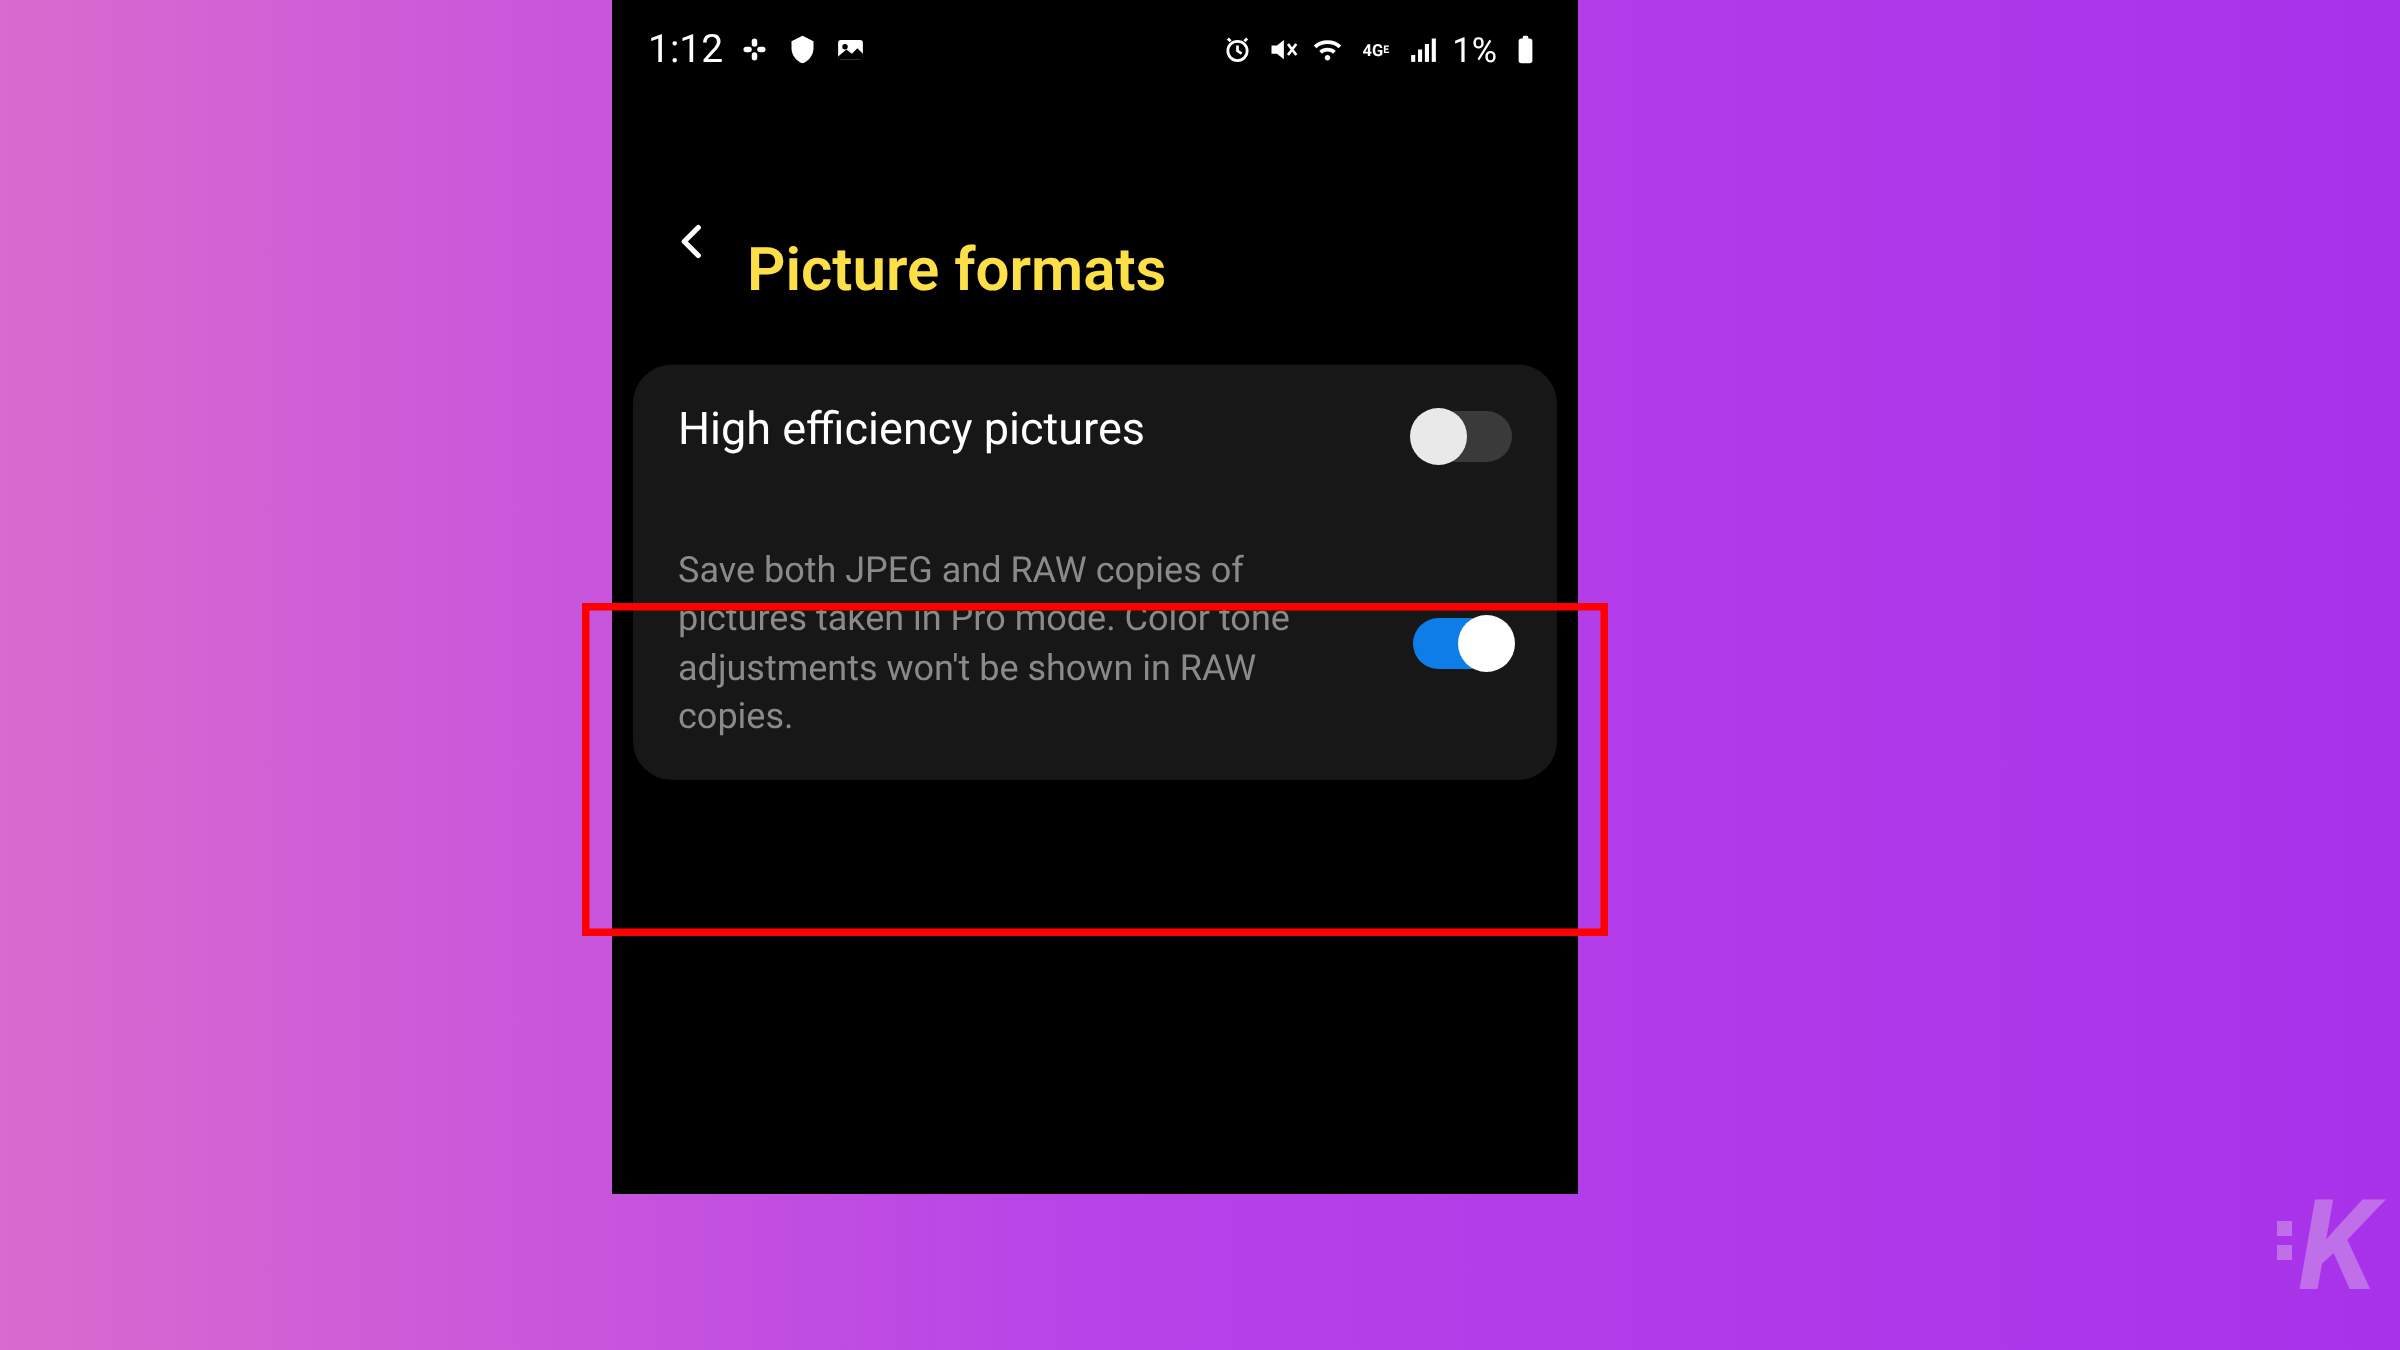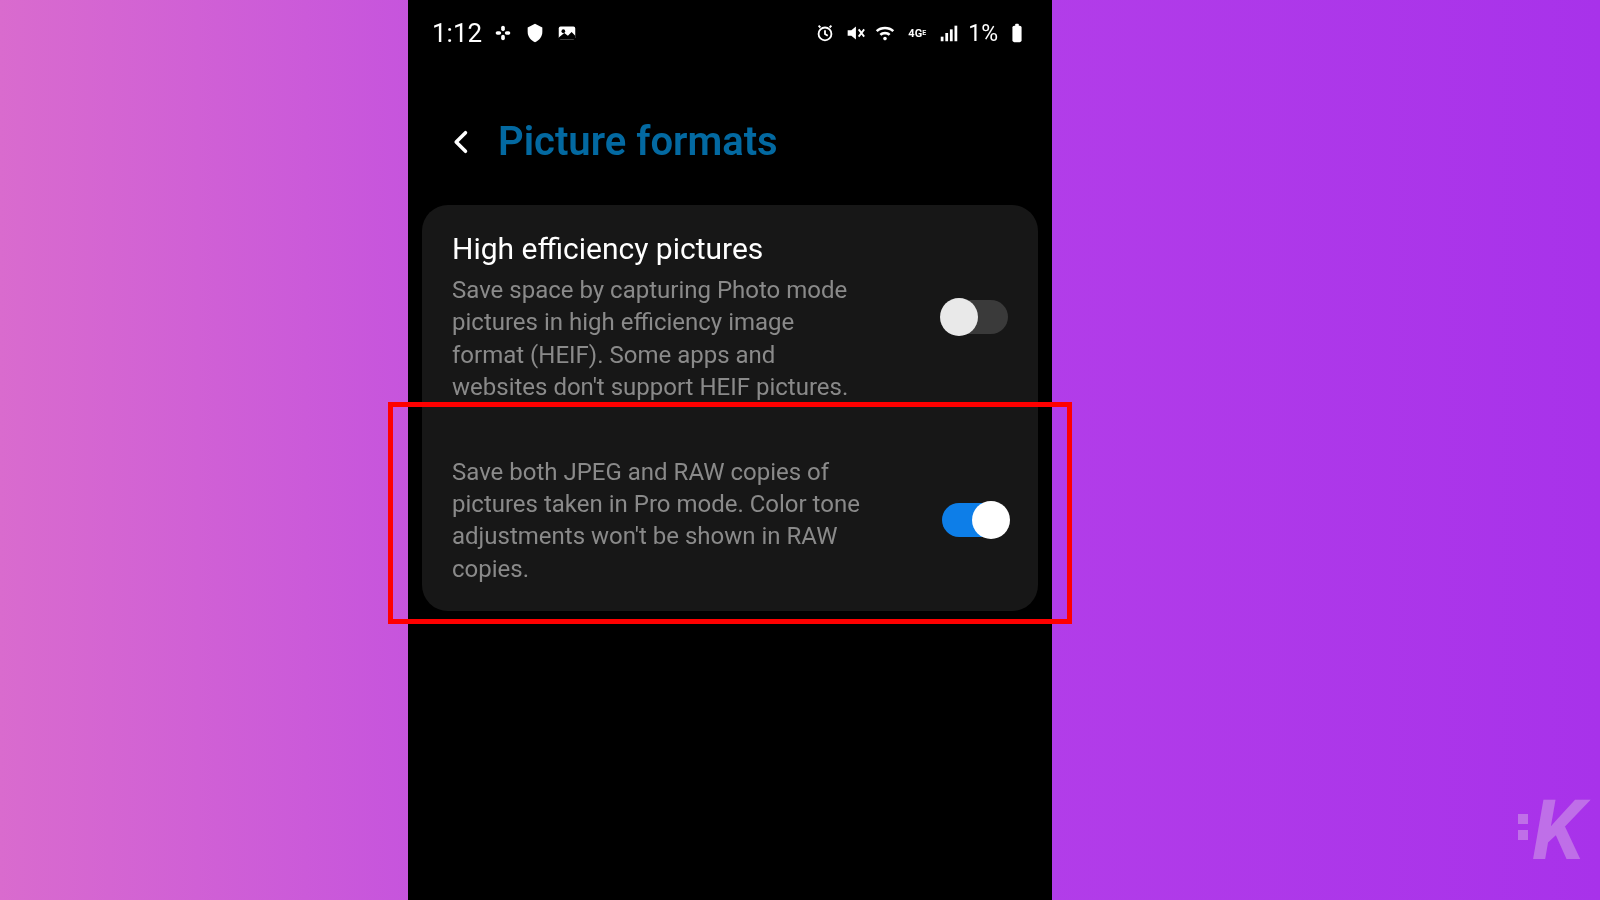--- a/index.html
+++ b/index.html
@@ -9,21 +9,21 @@
       background: linear-gradient(90deg, #d96bce 0%, #b843e8 45%, #a832ea 100%);
       font-family: -apple-system, BlinkMacSystemFont, 'Segoe UI', Roboto, sans-serif;
       position: relative;
       overflow: hidden;
     }
     .phone-frame {
       position: absolute;
       left: 408px;
       top: 0;
       width: 644px;
-      height: 900px;
+      height: 796px;
       background: #000;
       overflow: hidden;
     }
     .status-bar {
       display: flex;
       justify-content: space-between;
       align-items: center;
       padding: 18px 24px 14px;
       color: #fff;
       font-size: 26px;
@@ -40,23 +40,24 @@
     }
     .back-btn {
       width: 28px;
       height: 28px;
       display: flex;
       align-items: center;
       justify-content: center;
       cursor: pointer;
     }
     .page-title {
-      color: #0369a1;
+      color: #fde047;
       font-size: 40px;
       font-weight: 600;
+      margin-top: 38px;
     }
     .settings-card {
       background: #171717;
       border-radius: 26px;
       margin: 0 14px;
       overflow: hidden;
     }
     .setting-row {
       display: flex;
       align-items: center;
@@ -206,21 +207,20 @@
           <polyline points="15 4 7 12 15 20"></polyline>
         </svg>
     </div>
     <div class="page-title">Picture formats</div>
   </div>
 
   <div class="settings-card">
     <div class="setting-row">
       <div class="setting-text">
         <div class="setting-title">High efficiency pictures</div>
-        <div class="setting-desc">Save space by capturing Photo mode pictures in high efficiency image format (HEIF). Some apps and websites don't support HEIF pictures.</div>
       </div>
       <div class="toggle toggle-off">
         <div class="toggle-thumb"></div>
       </div>
     </div>
     <div class="setting-row with-highlight">
       <div class="setting-text">
         <div class="setting-desc">Save both JPEG and RAW copies of pictures taken in Pro mode. Color tone adjustments won't be shown in RAW copies.</div>
       </div>
       <div class="toggle toggle-on">

